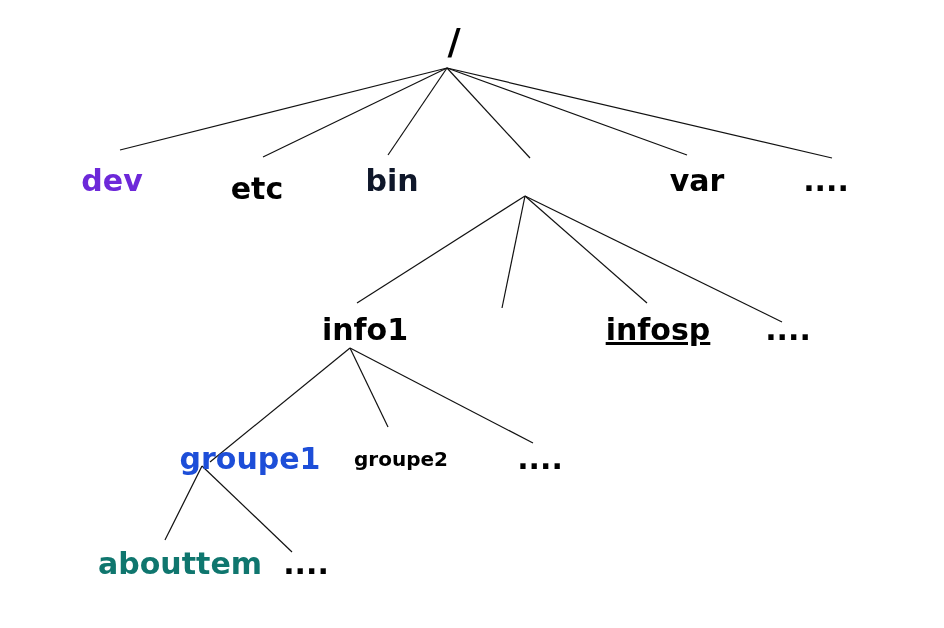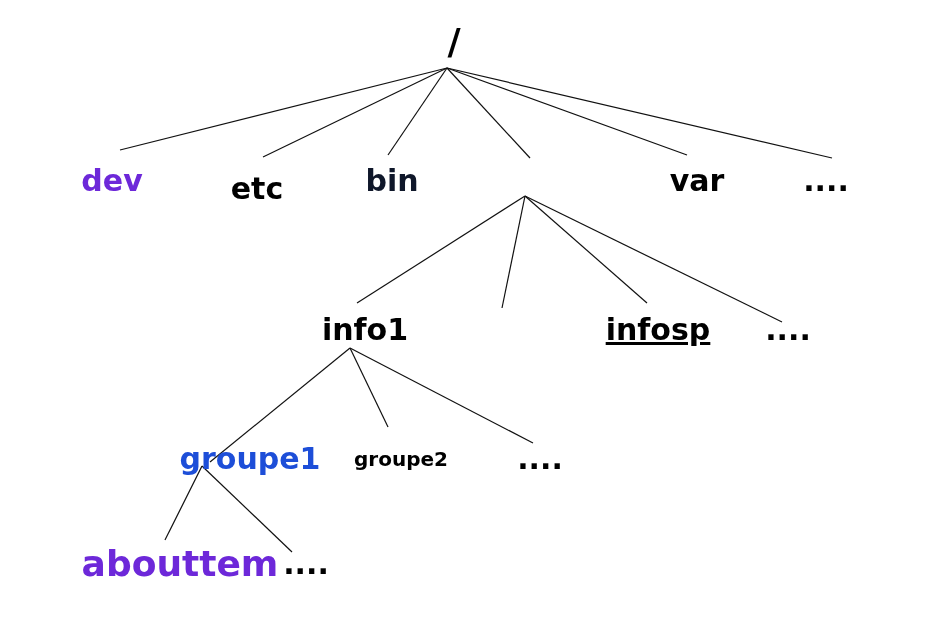--- a/index.html
+++ b/index.html
@@ -59,15 +59,15 @@
     <div class="tree-node" style="left: 257px; top: 189px; font-size: 30px; color: rgb(0, 0, 0);">etc</div>
     <div class="tree-node" style="left: 392px; top: 181px; font-size: 30px; color: #0f172a;">bin</div>
     <div class="tree-node" style="left: 697px; top: 181px; font-size: 30px; color: rgb(0, 0, 0);">var</div>
     <div class="tree-node" style="left: 826px; top: 181px; font-size: 30px; color: rgb(0, 0, 0);">....</div>
     <div class="tree-node" style="left: 365px; top: 330px; font-size: 30px; color: rgb(0, 0, 0);">info1</div>
     <div class="tree-node" style="left: 658px; top: 330px; font-size: 30px; color: rgb(0, 0, 0); text-decoration: underline;">infosp</div>
     <div class="tree-node" style="left: 788px; top: 330px; font-size: 30px; color: rgb(0, 0, 0);">....</div>
     <div class="tree-node" style="left: 210px; top: 459px; font-size: 30px; color: #1d4ed8; margin-left: 40px;">groupe1</div>
     <div class="tree-node" style="left: 401px; top: 459px; font-size: 20px; color: rgb(0, 0, 0);">groupe2</div>
     <div class="tree-node" style="left: 540px; top: 459px; font-size: 30px; color: rgb(0, 0, 0);">....</div>
-    <div class="tree-node" style="left: 180px; top: 564px; font-size: 36px; color: #6d28d9;">abouttem</div>
+    <div class="tree-node" style="left: 180px; top: 564px; font-size: 30px; color: #0f766e;">abouttem</div>
     <div class="tree-node" style="left: 306px; top: 564px; font-size: 30px; color: rgb(0, 0, 0);">....</div>
   </div>
 
 </body></html>

